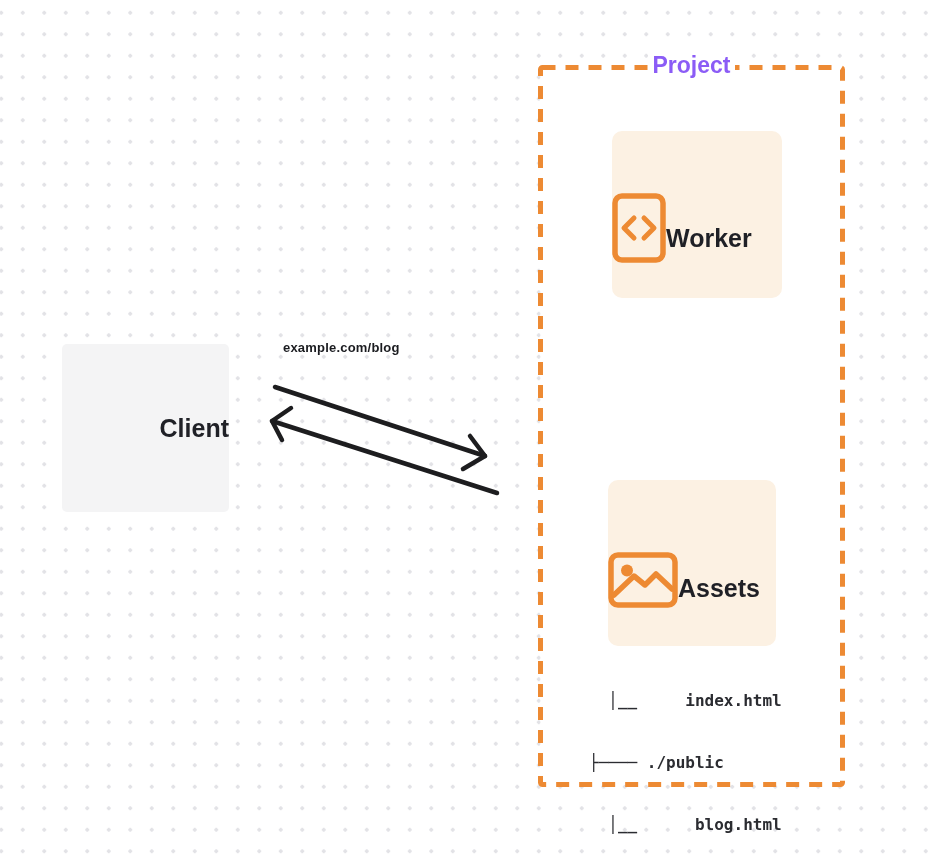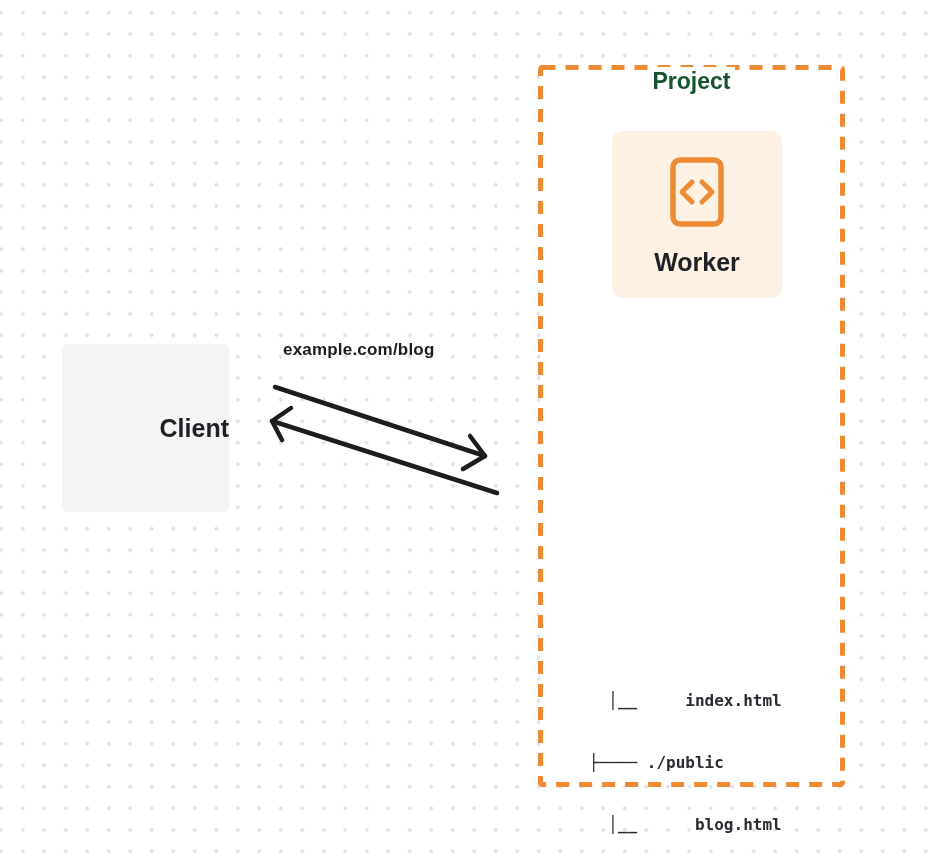--- a/index.html
+++ b/index.html
@@ -9,38 +9,38 @@
     overflow:hidden;
     background-color:#ffffff;
     background-image:radial-gradient(circle,#e2e2e6 1.7px,transparent 1.9px);
     background-size:21.5px 21.5px;
     background-position:12px 2px;
     font-family:"Liberation Sans",sans-serif;
   }
   .arrows{position:absolute;left:0;top:0;width:938px;height:860px;pointer-events:none;}
   .url-label{
     position:absolute;left:283px;top:340px;
-    font-size:17px;font-weight:700;color:#1b1c20;letter-spacing:.2px;
+    font-size:13px;font-weight:700;color:#1b1c20;letter-spacing:.2px;
   }
   .client-box{
     position:absolute;left:62px;top:344px;width:167px;height:168px;
     background:#f4f4f5;border-radius:5px;
     display:flex;align-items:center;justify-content:flex-end;
   }
   .client-box span{font-size:25px;font-weight:700;color:#202127;}
   .project-box{position:absolute;left:538px;top:65px;width:307px;height:722px;}
   .project-box svg{position:absolute;left:0;top:0;}
   .project-label{
     position:absolute;top:-14px;left:50%;transform:translateX(-50%);
     background:#ffffff;padding:0 5px;line-height:28px;
-    font-size:23px;font-weight:700;color:#14532d;white-space:nowrap;margin-top:16px;
+    font-size:23px;font-weight:700;color:#8b5cf6;white-space:nowrap;
   }
   .tile{
     position:absolute;border-radius:10px;background:#fcf1e3;
-    display:flex;flex-direction:column;align-items:center;
+    display:flex;flex-direction:row;align-items:center;
   }
   .worker-tile{left:612px;top:131px;width:170px;height:167px;padding-top:26px;box-sizing:border-box;}
   .assets-tile{left:608px;top:480px;width:168px;height:166px;padding-top:33px;box-sizing:border-box;}
   .worker-tile .tile-label{margin-top:21px;}
   .assets-tile .tile-label{margin-top:17px;}
   .tile-label{font-size:25px;font-weight:700;color:#1f2026;}
   .file-tree{
     position:absolute;left:589px;top:650px;
     font-family:"DejaVu Sans Mono","Liberation Mono",monospace;
     font-size:16px;line-height:20.6px;font-weight:600;color:#2b2c31;
@@ -76,20 +76,28 @@
 
   <div class="tile worker-tile">
     <svg width="54" height="70" viewBox="0 0 54 70" fill="none">
       <rect x="3" y="3" width="48" height="64" rx="7" stroke="#ed8a33" stroke-width="5.5"></rect>
       <path d="M22 25 L12 35 L22 45" stroke="#ed8a33" stroke-width="5" stroke-linecap="round" stroke-linejoin="round"></path>
       <path d="M32 25 L42 35 L32 45" stroke="#ed8a33" stroke-width="5" stroke-linecap="round" stroke-linejoin="round"></path>
     </svg>
     <div class="tile-label">Worker</div>
   </div>
 
+  <div class="tile assets-tile">
+    <svg width="70" height="56" viewBox="0 0 70 56" fill="none">
+      <rect x="3" y="3" width="64" height="50" rx="7" stroke="#ed8a33" stroke-width="5.5"></rect>
+      <circle cx="19" cy="18.5" r="6" fill="#ed8a33"></circle>
+      <path d="M6 43 L26 24 L37 33 L48 22 L64 37" stroke="#ed8a33" stroke-width="5.5" stroke-linecap="round" stroke-linejoin="round"></path>
+    </svg>
+    <div class="tile-label">Assets</div>
+  </div>
 
   <div class="file-tree">
     <div>  │__     index.html</div>
     <div>├──── ./public</div>
     <div>  │__      blog.html</div>
     
   </div>
 
 </div>
 

